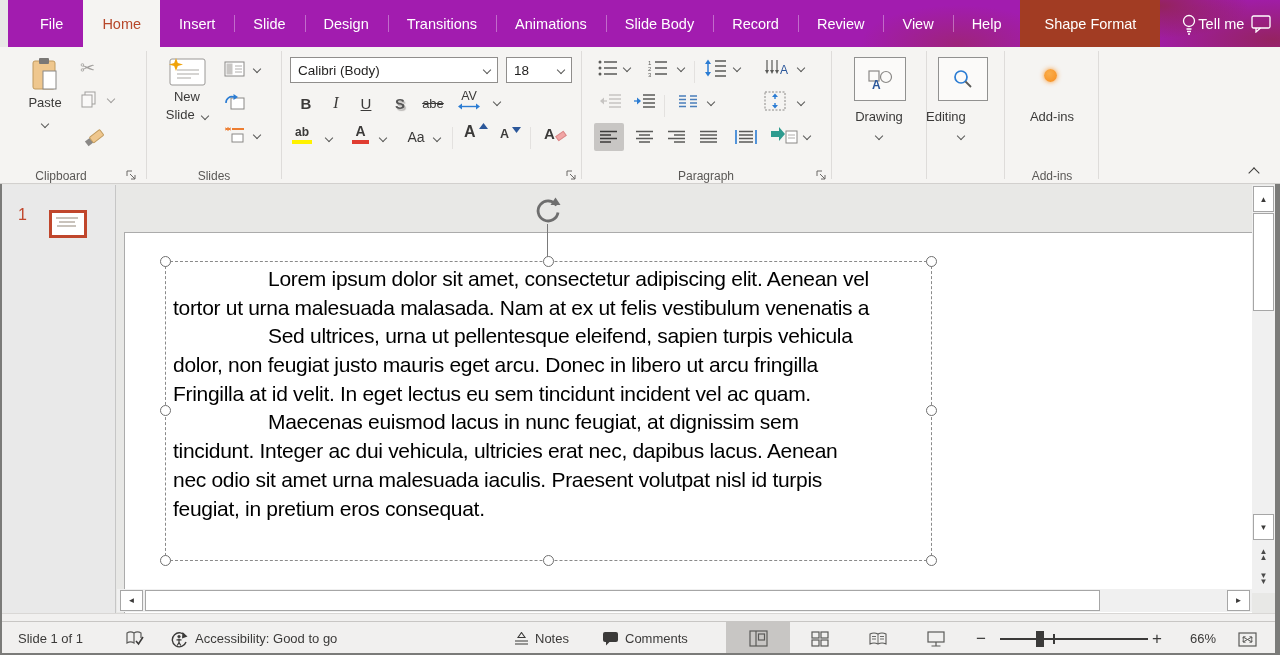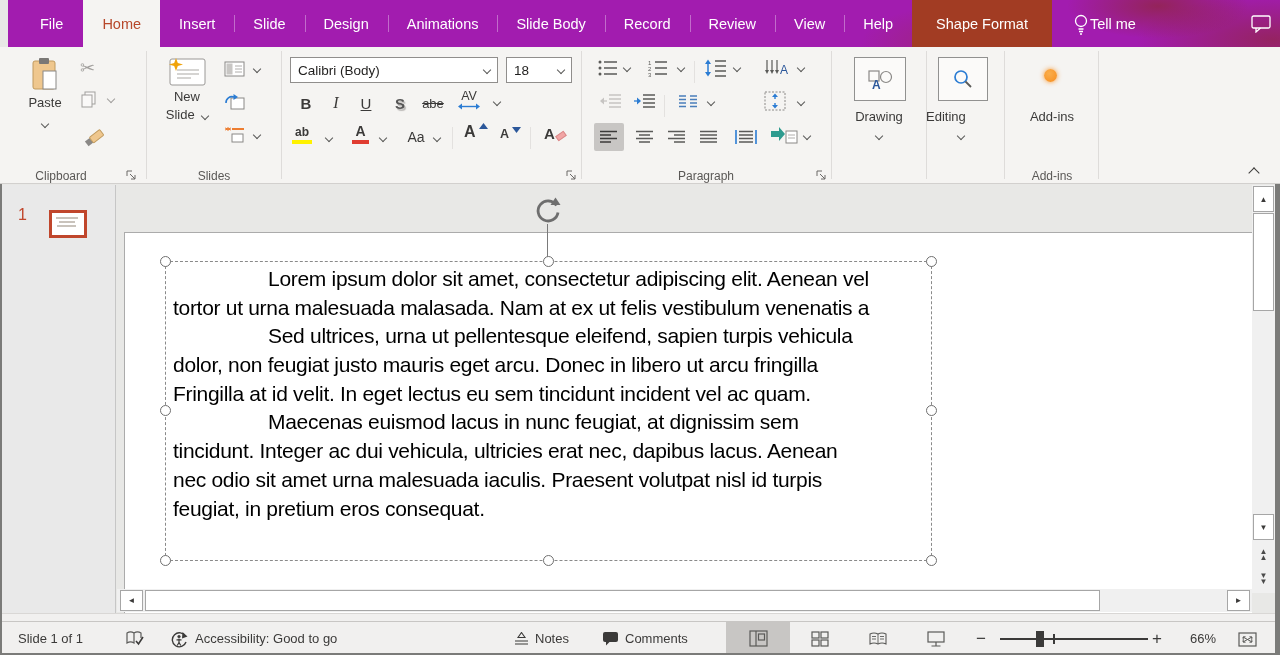--- a/index.html
+++ b/index.html
@@ -71,20 +71,21 @@
 
 <div id="app">
 
   <div class="ab tb">
     <div class="tb-tex"></div>
     <div class="tab file">File</div>
     <div class="tab active">Home</div>
     <div class="tab">Insert</div>
     <div class="tab sepl">Slide</div>
     <div class="tab sepl">Design</div>
+    <div class="tab sepl">Transitions</div>
     <div class="tab sepl">Animations</div>
     <div class="tab sepl">Slide Body</div>
     <div class="tab sepl">Record</div>
     <div class="tab sepl">Review</div>
     <div class="tab sepl">View</div>
     <div class="tab sepl">Help</div>
     <div class="tab ctx">Shape Format</div>
     <div class="tellme">
       <svg width="18" height="22" viewBox="0 0 18 22">
         <circle cx="9" cy="8" r="5.5" fill="none" stroke="#fff" stroke-width="1.3"></circle>

